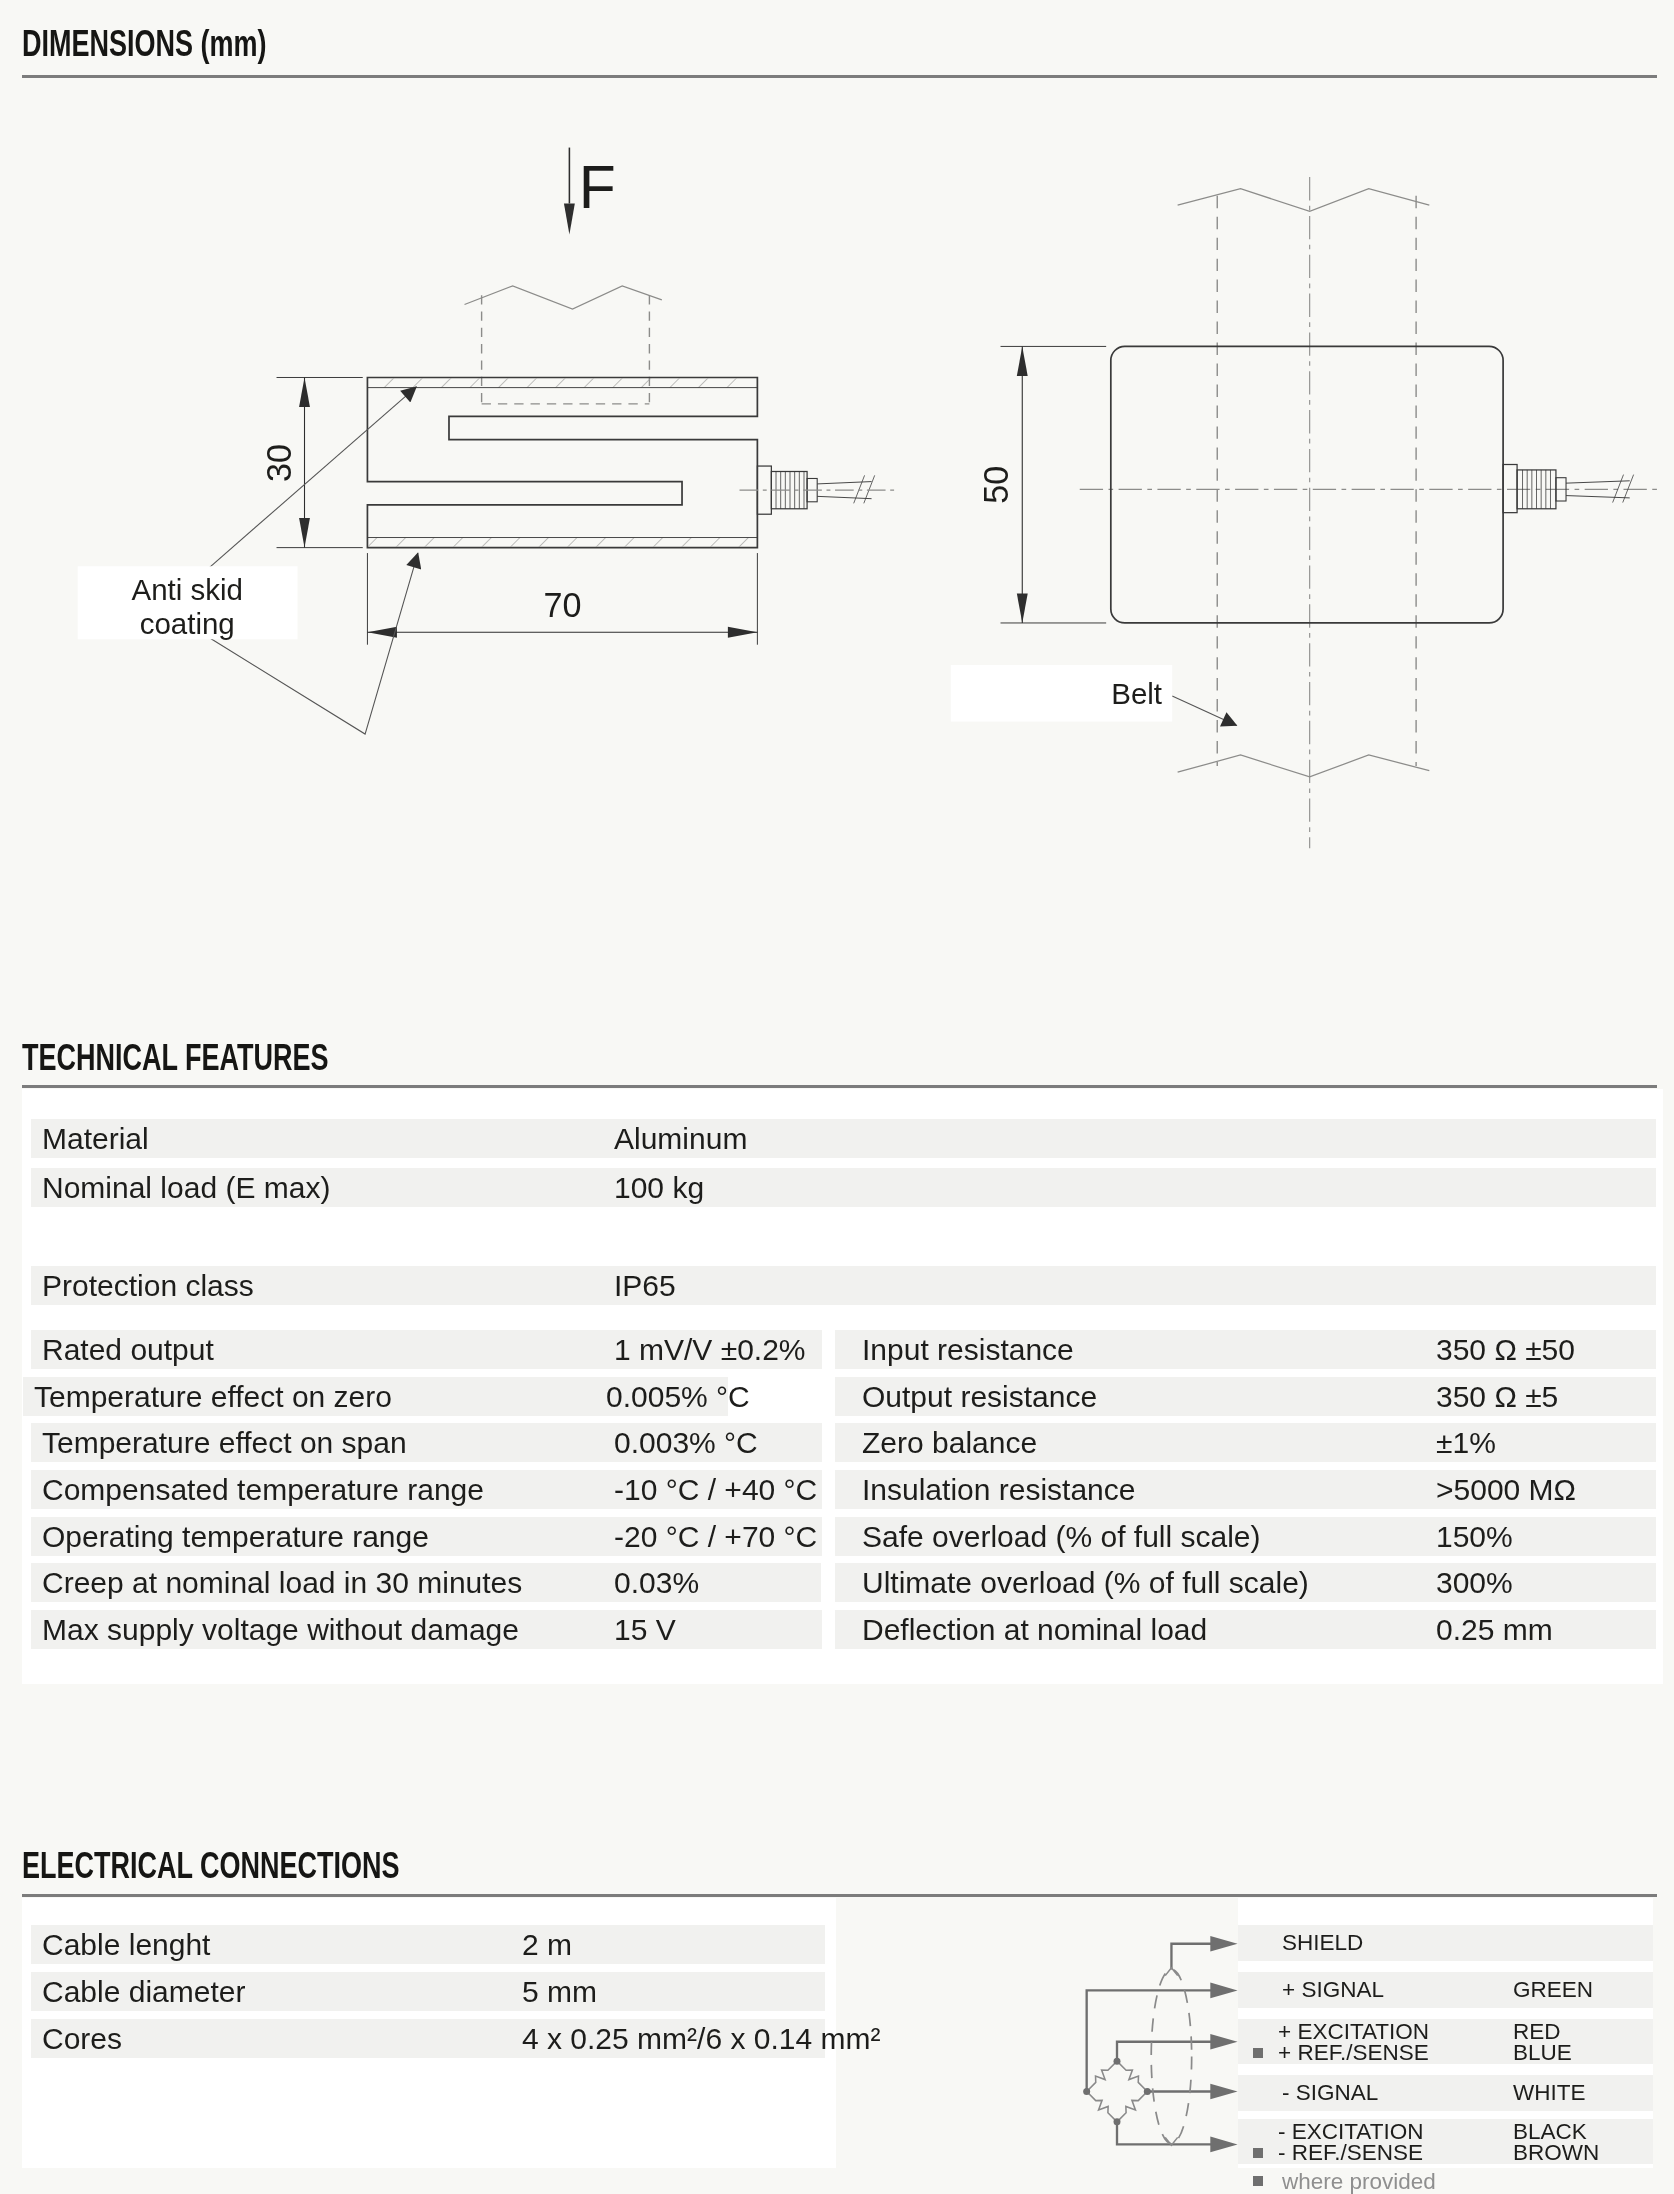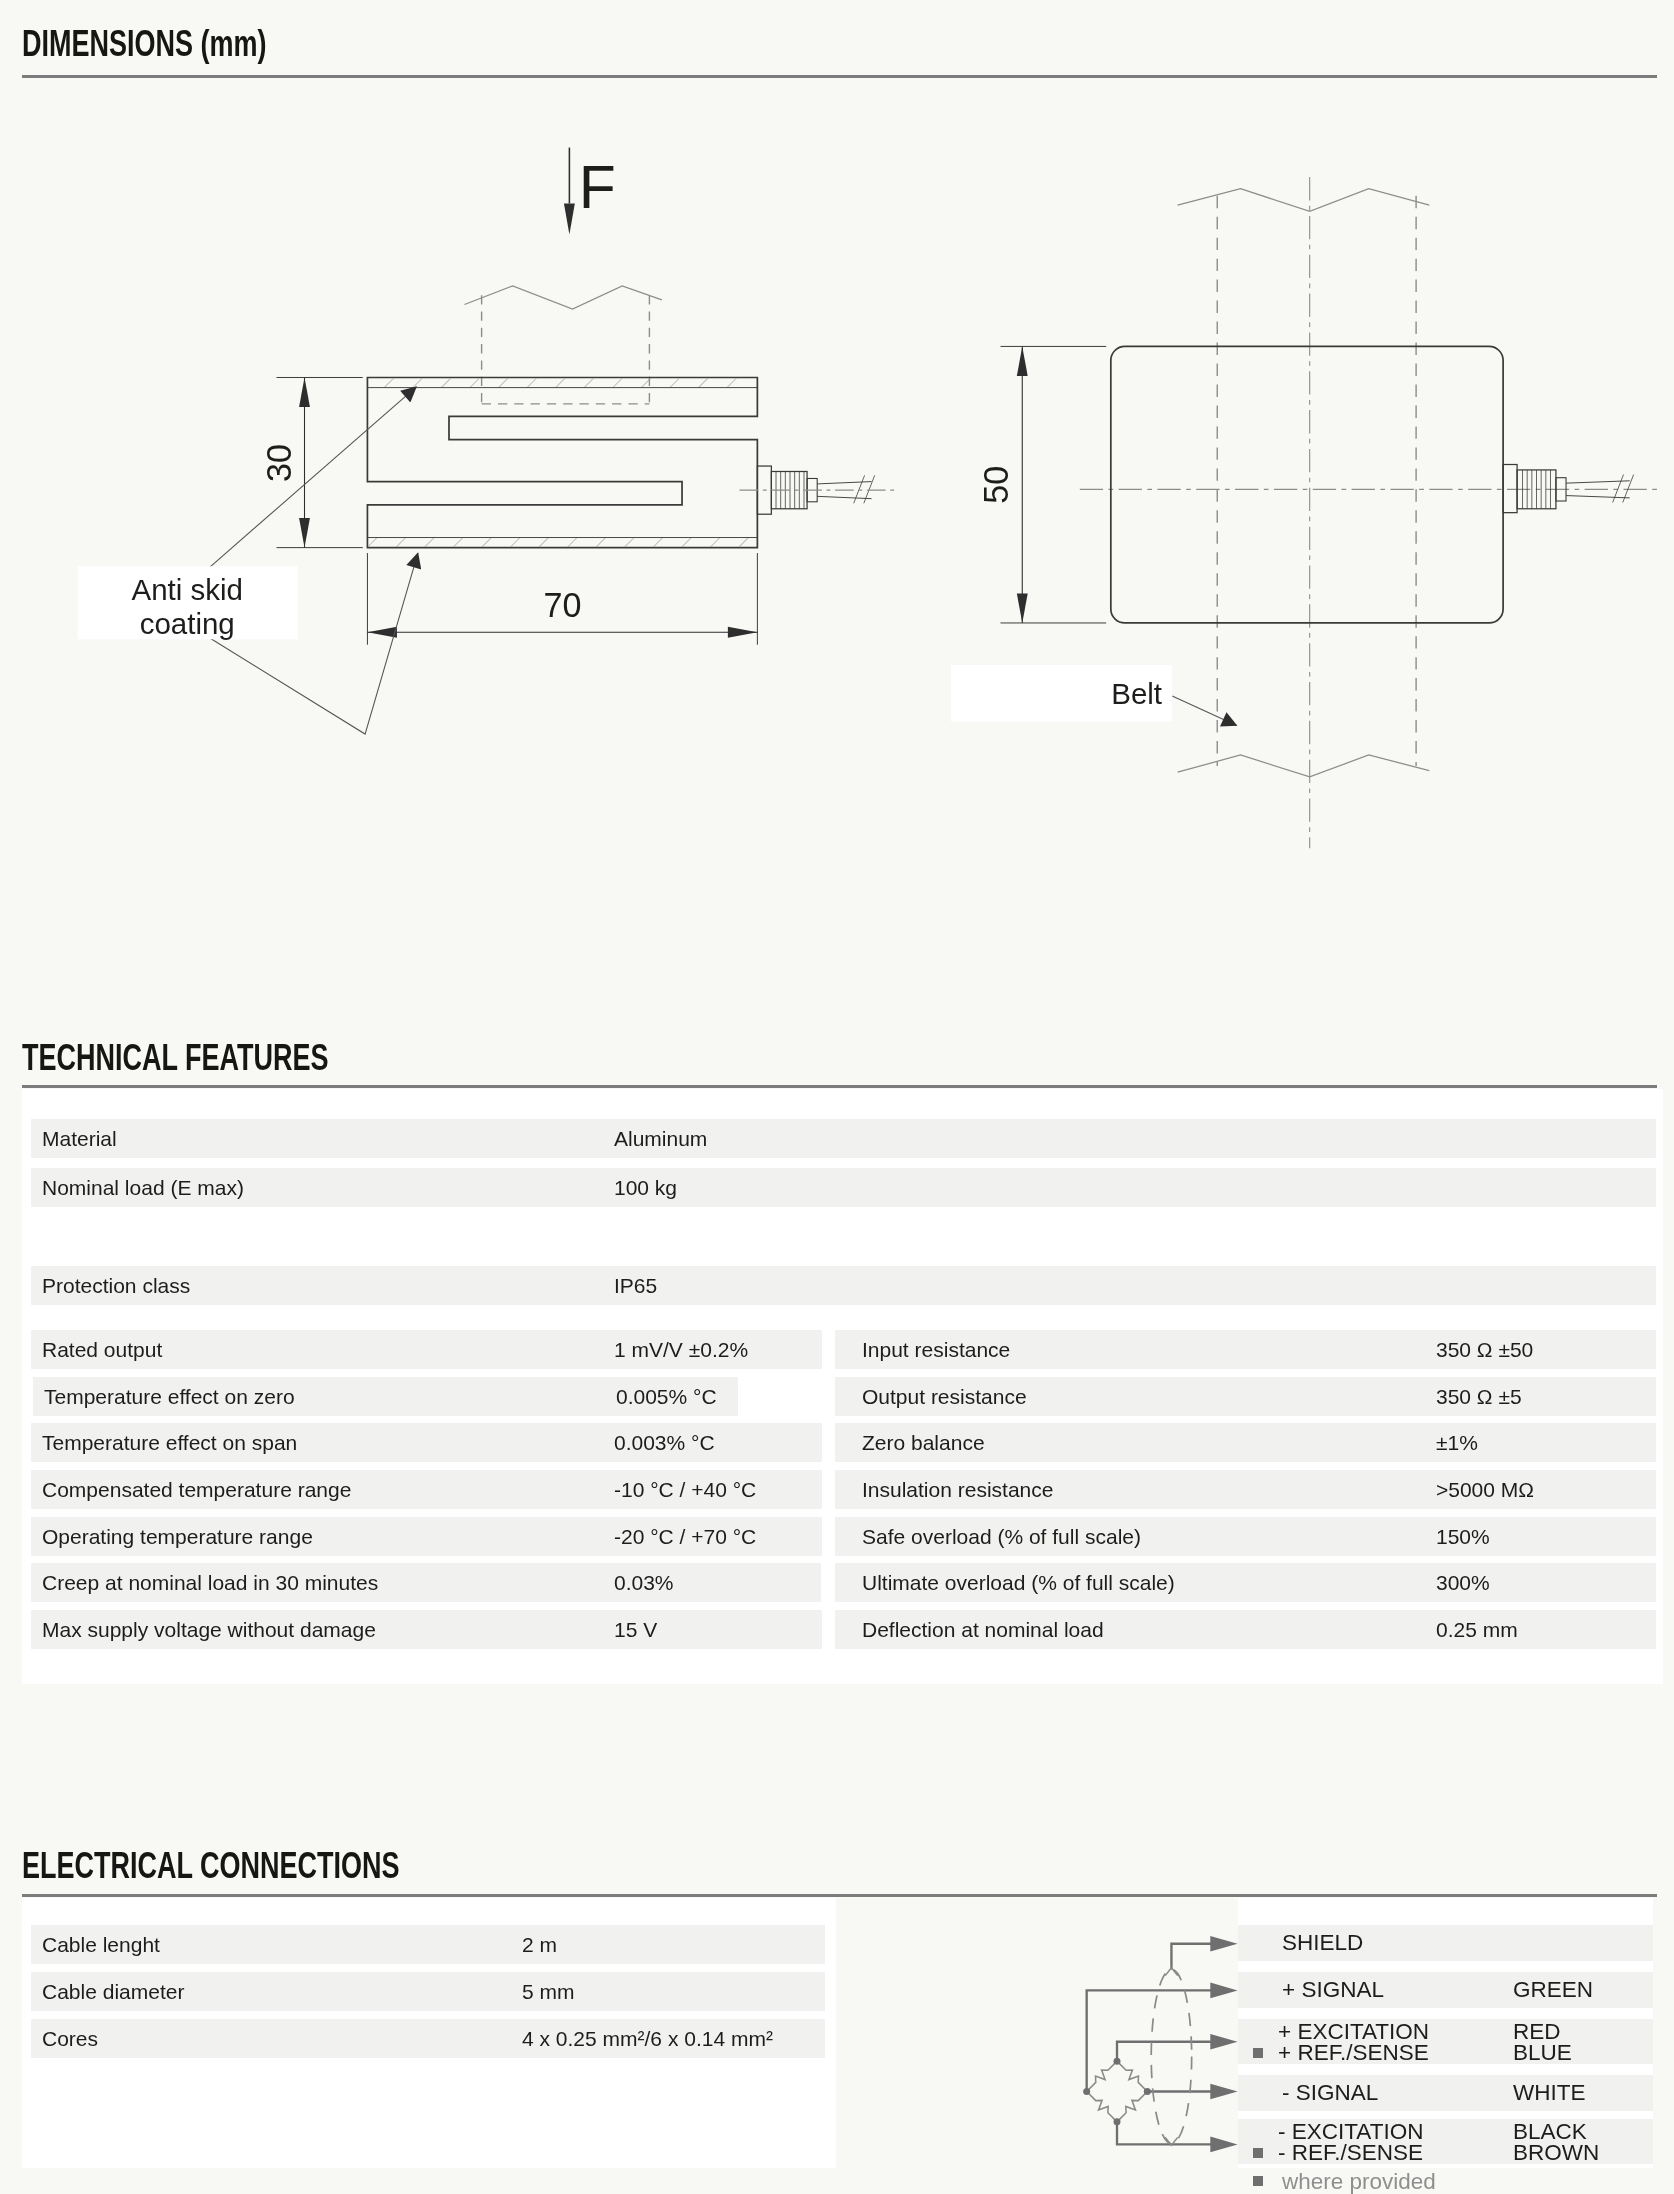--- a/index.html
+++ b/index.html
@@ -3,21 +3,21 @@
 <meta charset="utf-8">
 <style>
   html,body{margin:0;padding:0;background:#f8f8f5;}
   .canvas{position:relative;width:1674px;height:2194px;background:#f8f8f5;
           font-family:"Liberation Sans",sans-serif;color:#1d1d1b;overflow:hidden;}
   .sec-title{position:absolute;left:22px;font-weight:700;font-size:36px;line-height:1.15;
              white-space:nowrap;color:#161614;transform:scaleX(.75);transform-origin:0 50%;
              letter-spacing:0px;}
   .rule{position:absolute;left:22px;width:1635px;height:3.1px;background:#7c7c7c;}
   .panel{position:absolute;background:#ffffff;}
-  .trow{position:absolute;background:#f1f1ef;height:39px;font-size:21px;}
+  .trow{position:absolute;background:#f1f1ef;height:39px;font-size:30px;}
   .trow .lbl{position:absolute;left:11px;top:0;line-height:39px;white-space:nowrap;}
   .trow .val{position:absolute;top:0;line-height:39px;white-space:nowrap;}
   .wrow{position:absolute;left:1238px;width:415px;background:#f1f1ef;font-size:22.5px;}
   .wrow.single{height:36px;}
   .wrow.single .wlbl{position:absolute;left:44px;line-height:36px;white-space:nowrap;}
   .wrow.single .wcol{position:absolute;left:275px;line-height:36px;white-space:nowrap;}
   .wrow.double{height:45px;}
   .wline{position:absolute;left:0;width:100%;height:22px;}
   .wline.l1{top:1.6px;}  .wline.l2{top:22.5px;}
   .wline .wlbl{position:absolute;left:40px;line-height:22px;white-space:nowrap;}
@@ -174,21 +174,21 @@
   </div>
   <div class="trow" style="left:31px;top:1266px;width:1625px">
     <span class="lbl">Protection class</span>
     <span class="val" style="left:583px">IP65</span>
   </div>
 
   <div class="trow" style="left:31px;top:1330px;width:791px">
     <span class="lbl">Rated output</span>
     <span class="val" style="left:583px">1 mV/V ±0.2%</span>
   </div>
-  <div class="trow" style="left:33px;top:1377px;width:705px">
+  <div class="trow" style="left:23px;top:1377px;width:705px">
     <span class="lbl">Temperature effect on zero</span>
     <span class="val" style="left:583px">0.005% °C</span>
   </div>
   <div class="trow" style="left:31px;top:1423px;width:791px">
     <span class="lbl">Temperature effect on span</span>
     <span class="val" style="left:583px">0.003% °C</span>
   </div>
   <div class="trow" style="left:31px;top:1470px;width:791px">
     <span class="lbl">Compensated temperature range</span>
     <span class="val" style="left:583px">-10 °C / +40 °C</span>

